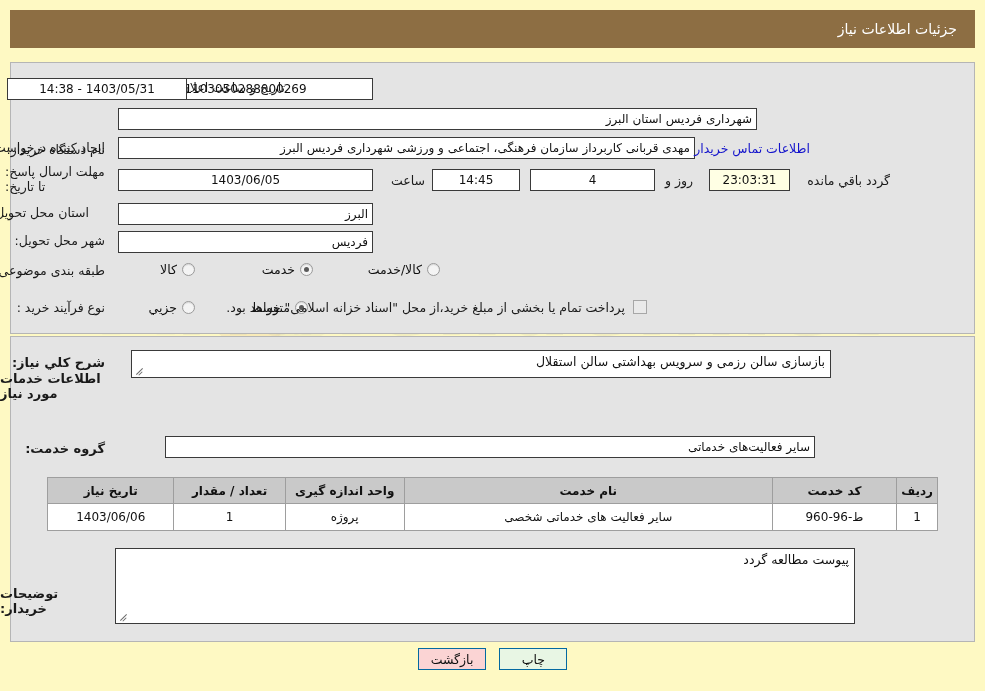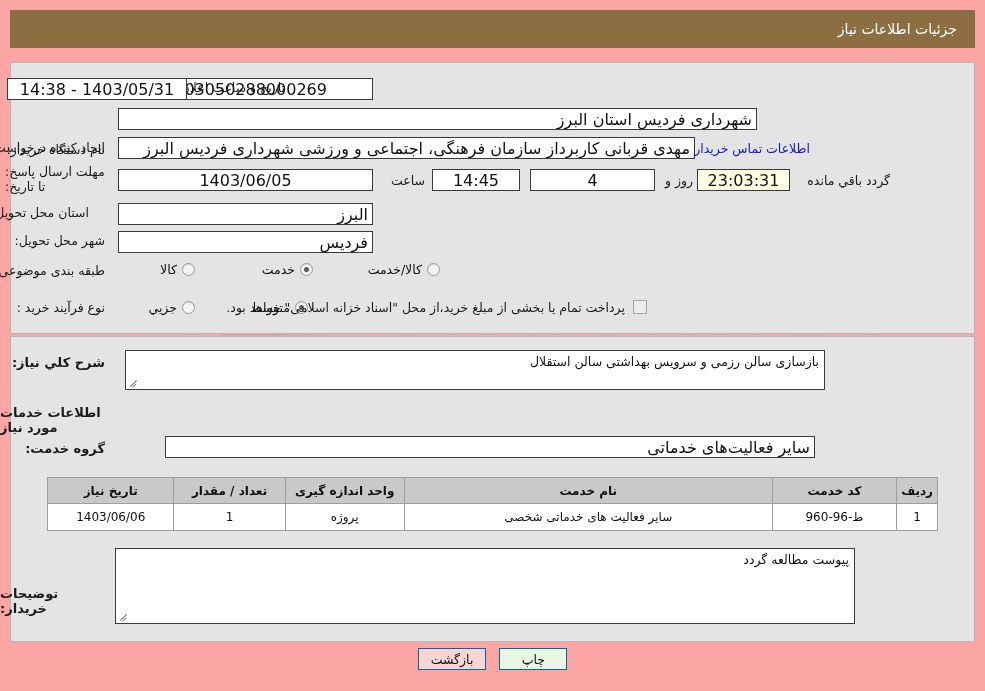--- a/index.html
+++ b/index.html
@@ -6,21 +6,21 @@
   html, body {
     margin: 0; padding: 0;
     width: 985px; height: 691px;
     background: #e4e4e4;
     font-family: "DejaVu Sans", "Liberation Sans", sans-serif;
     overflow: hidden;
   }
   .page {
     position: relative;
     width: 985px; height: 691px;
-    background: #fca5a5;
+    background: #fef9c3;
     direction: rtl;
   }
 
   
   .watermark {
     position: absolute;
     left: 0; top: 150px;
     width: 985px; height: 260px;
     pointer-events: none;
     z-index: 0;
@@ -80,21 +80,21 @@
     padding: 0 4px;
     display: flex;
     align-items: center;
     overflow: hidden;
   }
   .fld.ctr   { justify-content: center; }
   .fld.start { justify-content: flex-start; }
   .fld.cream { background: #ffffe4; }
   .fld input, .fld span { all: unset; display: block; width: 100%; }
   .fld .txt {
-    font-size: 16px; color: #111;
+    font-size: 12px; color: #111;
     width: 100%; overflow: hidden;
     text-overflow: clip; white-space: nowrap;
   }
   .fld.ctr .txt { text-align: center; }
   .fld.start .txt { text-align: right; }
   .fld .txt.ltr { direction: ltr; text-align: center; }
 
   
   .tarea {
     background: #ffffff;
@@ -289,21 +289,21 @@
     <span class="txt ltr">1403/06/05</span>
   </div>
   <div class="lbl" style="position:absolute; right:560px; top:173px; z-index:3;">ساعت</div>
   <div class="fld ctr" style="position:absolute; right:465px; top:169px; width:88px; z-index:3;justify-content:flex-end;">
     <span class="txt ltr">14:45</span>
   </div>
   <div class="fld ctr" style="position:absolute; right:330px; top:169px; width:125px; z-index:3;">
     <span class="txt ltr">4</span>
   </div>
   <div class="lbl" style="position:absolute; right:292px; top:173px; z-index:3;">روز و</div>
-  <div class="fld ctr cream" style="position:absolute; right:195px; top:169px; width:93px; z-index:3;">
+  <div class="fld ctr cream" style="position:absolute; right:195px; top:169px; width:81px; z-index:3;">
     <span class="txt ltr">23:03:31</span>
   </div>
   <div class="lbl" style="position:absolute; right:95px; top:173px; z-index:3;">گردد باقي مانده</div>
 
   <div class="row" style="right:896px; top:205px; z-index:3;">
     <div class="lbl">استان محل تحویل:</div>
   </div>
   <div class="fld start" style="position:absolute; right:612px; top:203px; width:255px; z-index:3;">
     <span class="txt">البرز</span>
   </div>
@@ -343,26 +343,26 @@
     <span class="radio-txt">متوسط</span>
   </div>
   <div style="position:absolute; right:338px; top:300px; display:flex; z-index:3;">
     <span class="chk"></span>
     <span class="lbl" style="margin-right:8px;">پرداخت تمام یا بخشی از مبلغ خرید،از محل "اسناد خزانه اسلامی" خواهد بود.</span>
   </div>
 
   <div class="panel panel-bottom"></div>
 
   <div class="lbl lbl-b" style="position:absolute; right:880px; top:355px; z-index:3;">شرح کلي نیاز:</div>
-  <div class="tarea" style="position:absolute; right:160px; top:350px; width:700px; height:40px; z-index:3;padding-left:7px;">
+  <div class="tarea" style="position:absolute; right:154px; top:350px; width:700px; height:28px; z-index:3;padding-left:7px;">
     <span>بازسازی سالن رزمی و سرویس بهداشتی سالن استقلال</span>
     <span class="resize-grip"></span>
   </div>
 
-  <div class="lbl lbl-b" style="position:absolute; right:880px; top:405px; z-index:3;">اطلاعات خدمات مورد نیاز</div>
+  <div class="lbl lbl-b" style="position:absolute; right:880px; top:371px; z-index:3;">اطلاعات خدمات مورد نیاز</div>
 
   <div class="lbl lbl-b" style="position:absolute; right:880px; top:441px; z-index:3;">گروه خدمت:</div>
   <div class="fld start" style="position:absolute; right:170px; top:436px; width:650px; z-index:3;">
     <span class="txt">سایر فعالیت‌های خدماتی</span>
   </div>
 
   <table class="tbl">
     <thead>
       <tr>
         <th style="width:35px;">ردیف</th>

